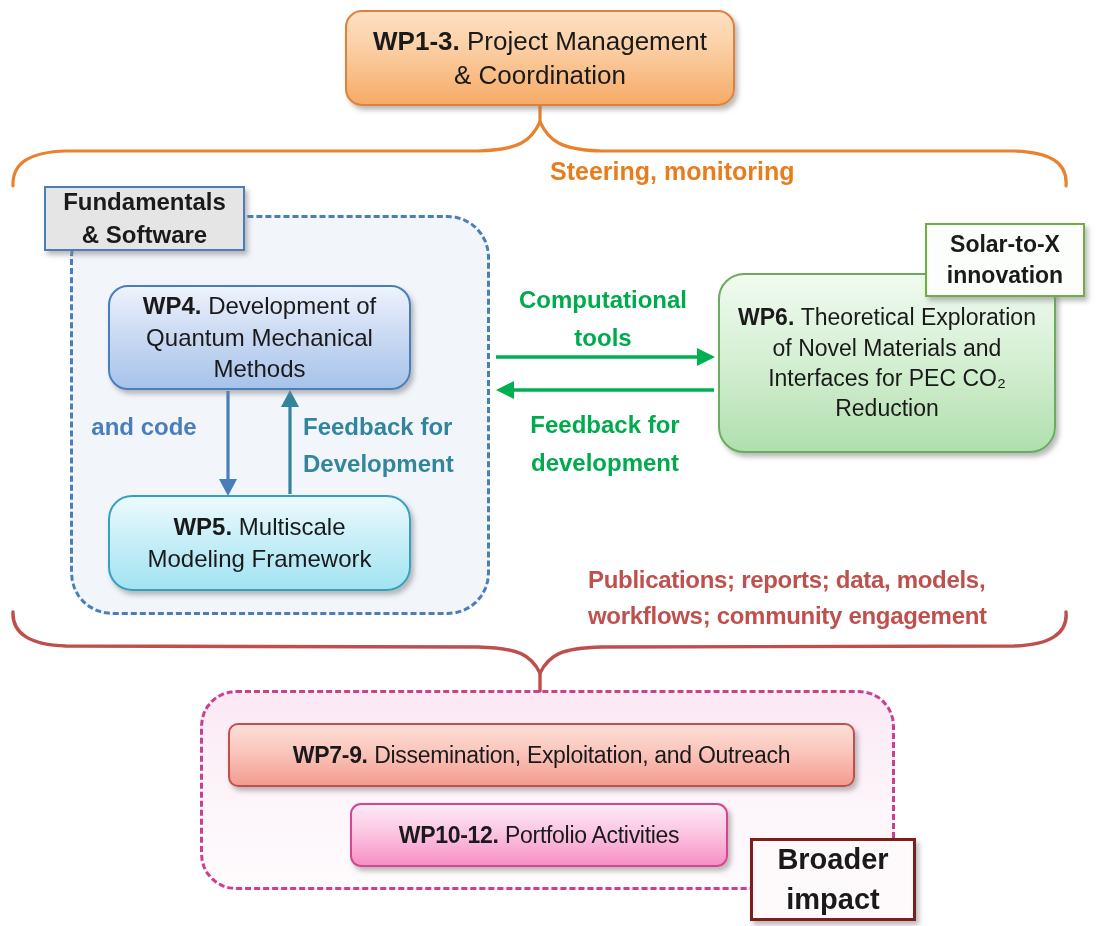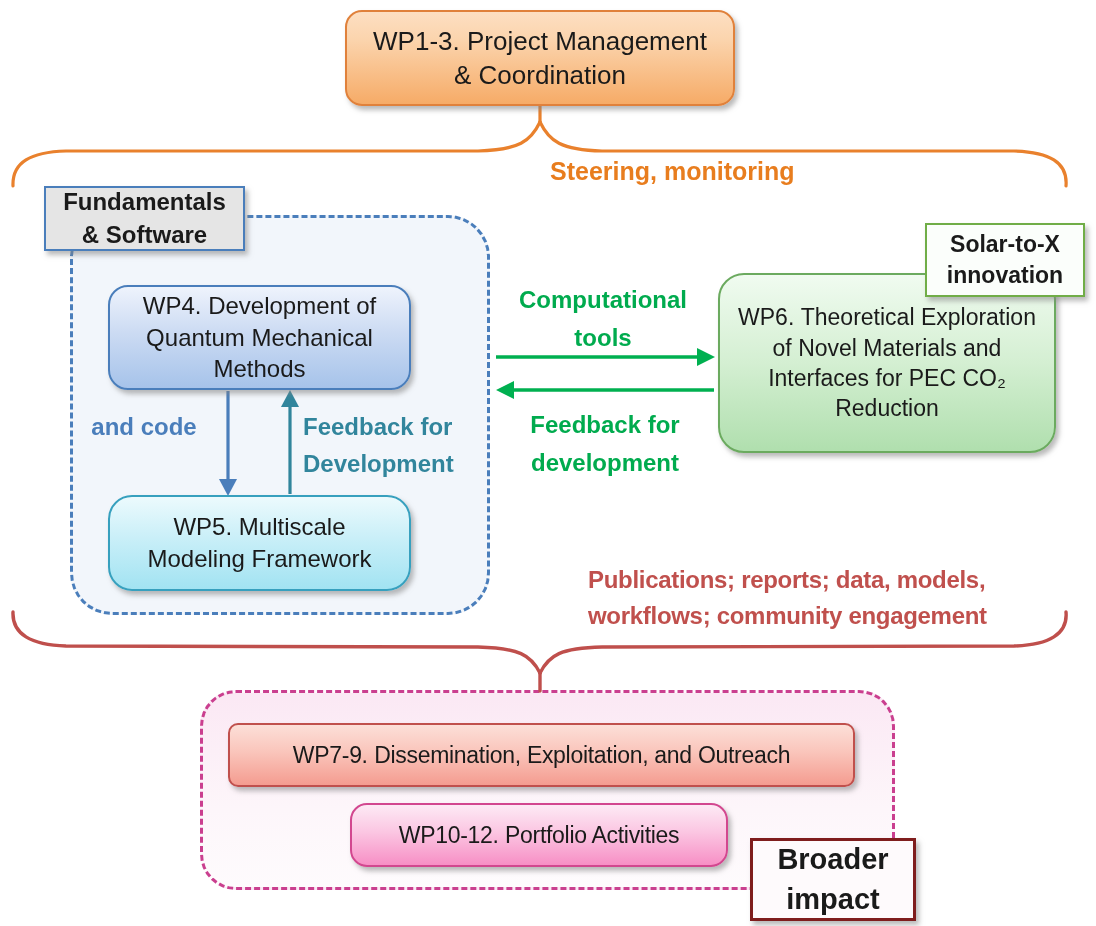--- a/index.html
+++ b/index.html
@@ -12,21 +12,21 @@
   }
   svg.overlay { position: absolute; left: 0; top: 0; z-index: 5; pointer-events: none; }
 
   
   .wpbox {
     position: absolute; z-index: 10;
     display: flex; align-items: center; justify-content: center;
     text-align: center; line-height: 1.32;
     box-shadow: 3px 4px 5px rgba(130,130,130,0.55);
   }
-  .wp-label { font-weight: normal; margin-right: 0.28em; }
+  .wp-label { font-weight: bold; margin-right: 0.28em; }
 
   #wp13 {
     left: 345px; top: 10px; width: 390px; height: 96px;
     border: 2px solid #e0813b; border-radius: 17px;
     background: linear-gradient(180deg, #fddfc2 0%, #fbd4ad 30%, #f6ab67 100%);
     font-size: 26px; padding: 4px 18px;
   }
   #wp4 {
     left: 108px; top: 285px; width: 303px; height: 105px;
     border: 2.5px solid #4a7ebb; border-radius: 20px;
@@ -46,21 +46,21 @@
     font-size: 23px; padding: 6px 16px;
   }
   #wp79 {
     left: 228px; top: 723px; width: 627px; height: 64px;
     border: 2px solid #c0504d; border-radius: 10px;
     background: linear-gradient(180deg, #fcdfd8 0%, #fac5bb 45%, #f49c90 100%);
     font-size: 23px; padding: 4px 14px; letter-spacing: -0.3px;
   }
   #wp1012 {
     left: 350px; top: 803px; width: 378px; height: 64px;
-    border: 2px solid #d2478f; border-radius: 17px;
+    border: 2px solid #d2478f; border-radius: 11px;
     background: linear-gradient(180deg, #fdeaf5 0%, #fbc6e2 45%, #f78fc5 100%);
     font-size: 23px; padding: 4px 14px; letter-spacing: -0.3px; justify-content: center;
   }
 
   
   .cluster { position: absolute; z-index: 1; }
   #cluster-fundamentals {
     left: 70px; top: 215px; width: 420px; height: 400px;
     border: 3px dashed #4a7ebb; border-radius: 42px;
     background: #f2f6fb;

